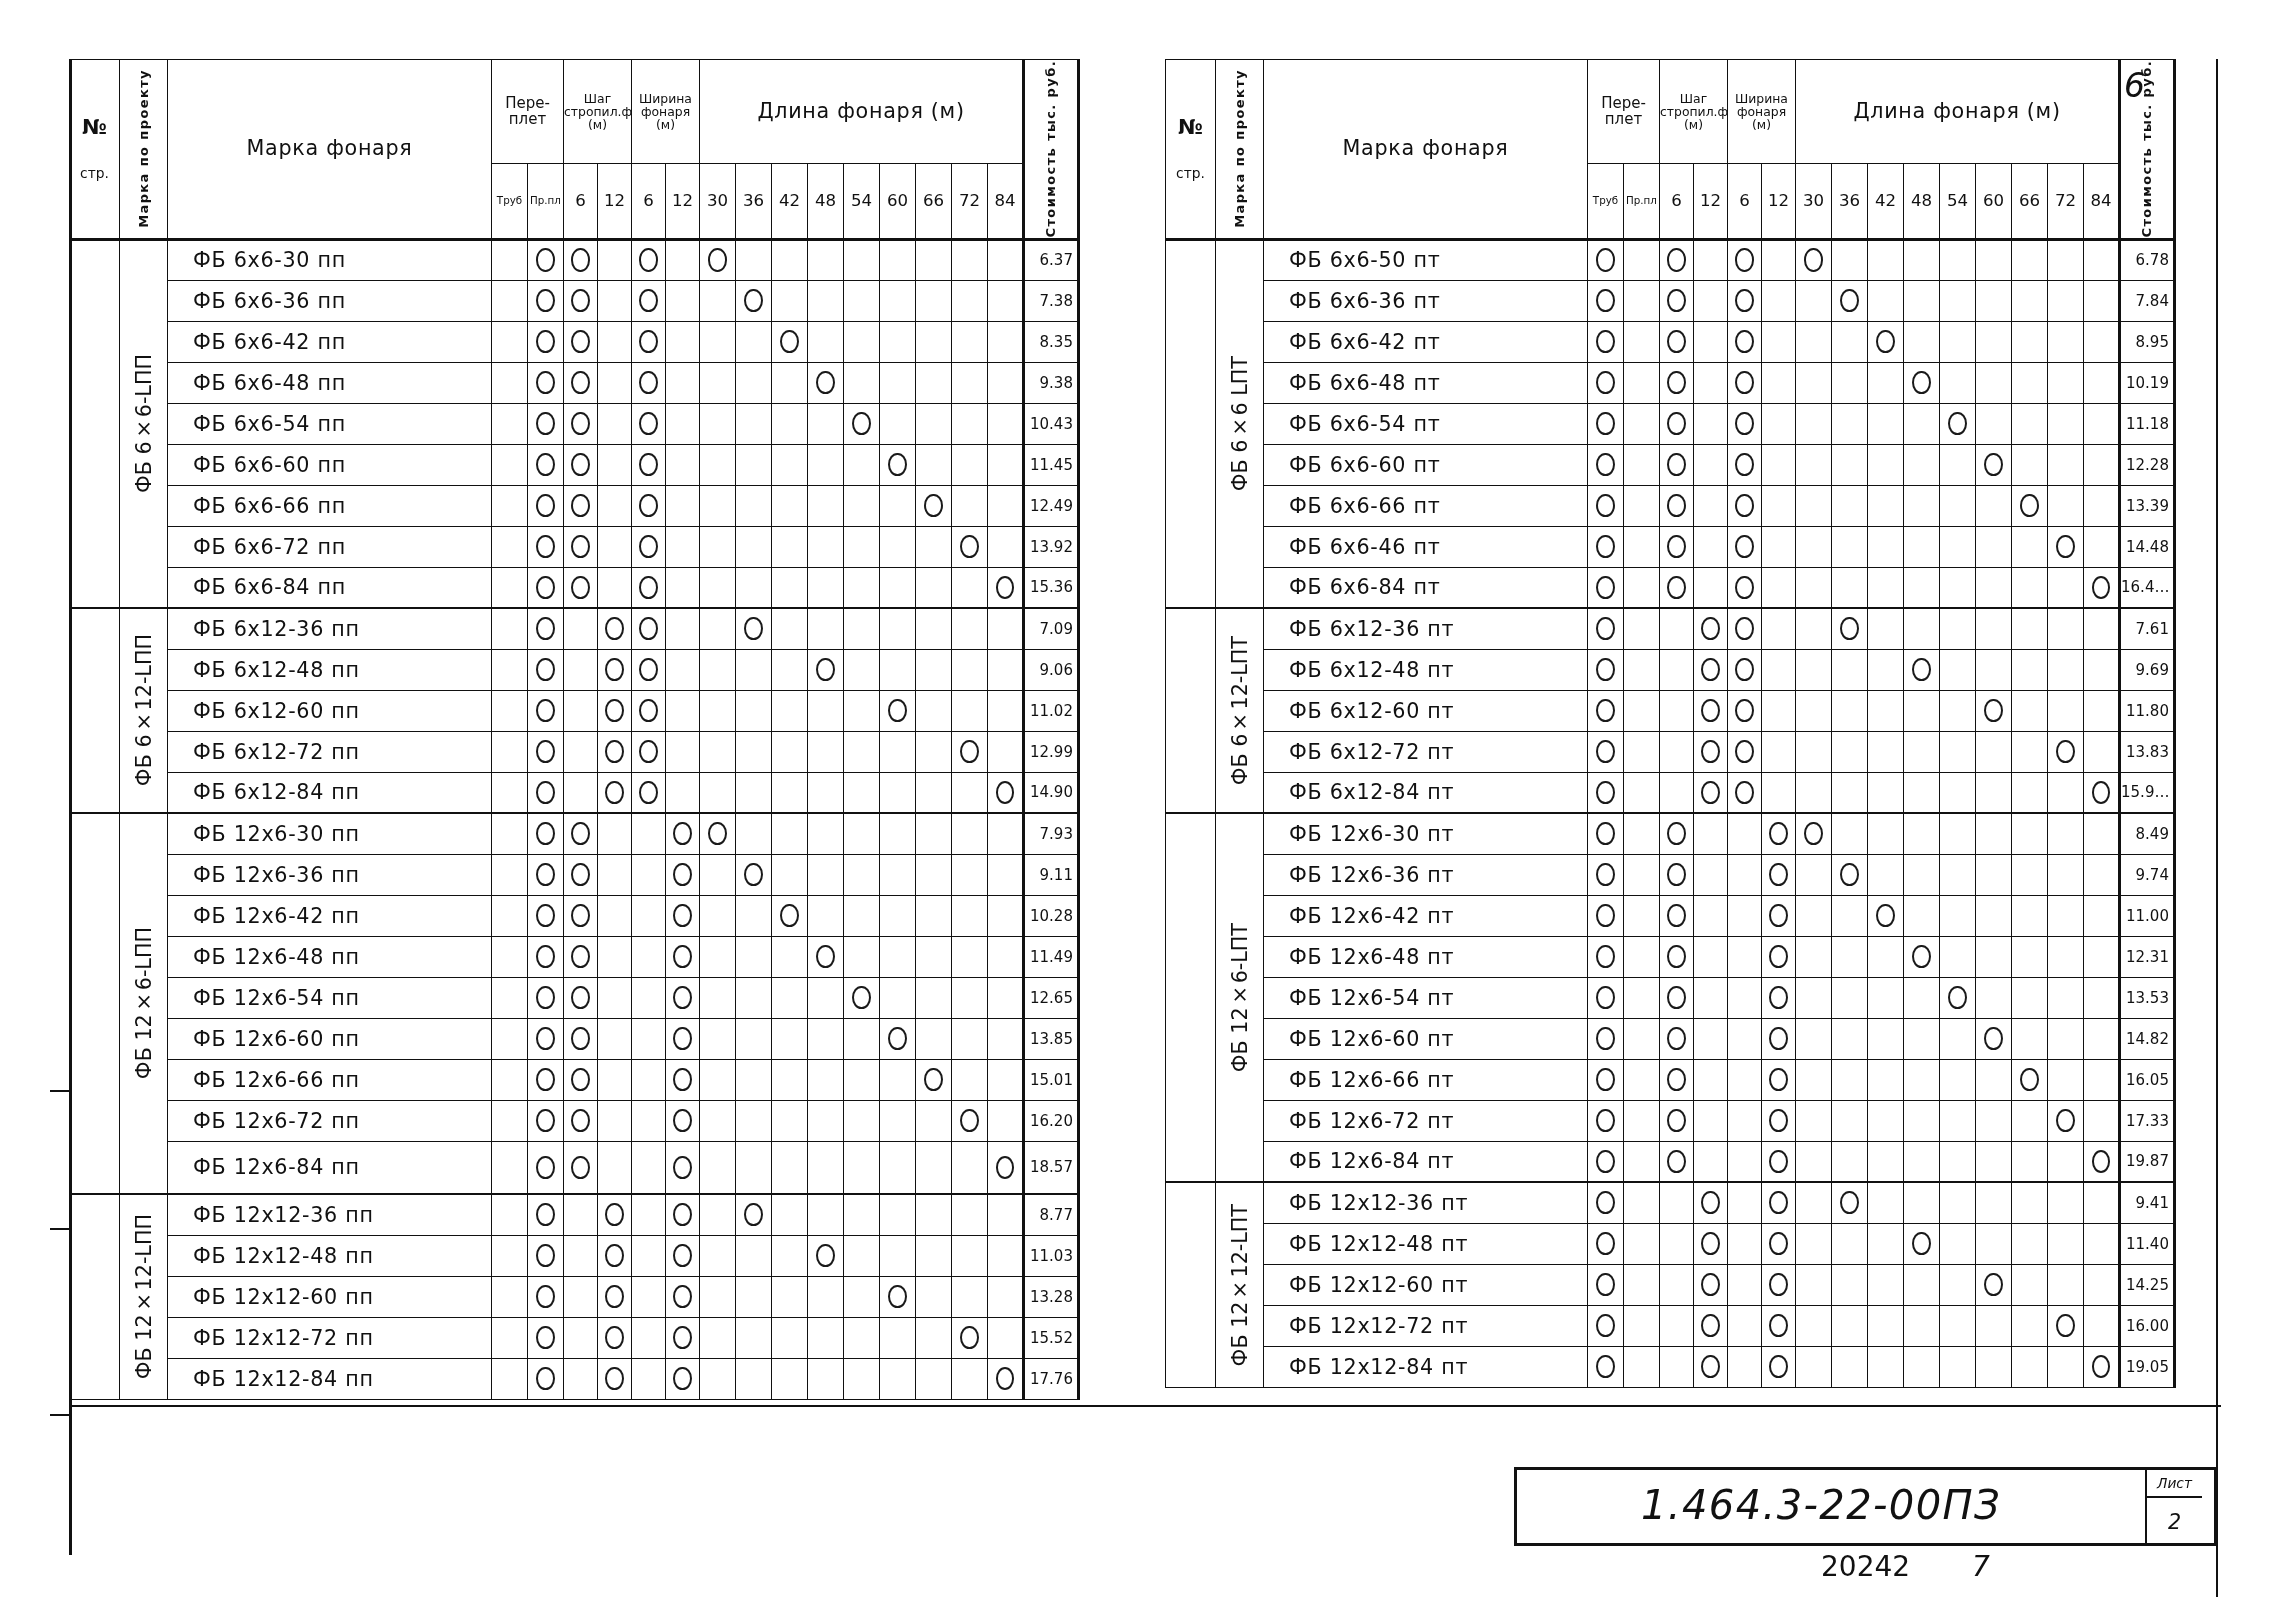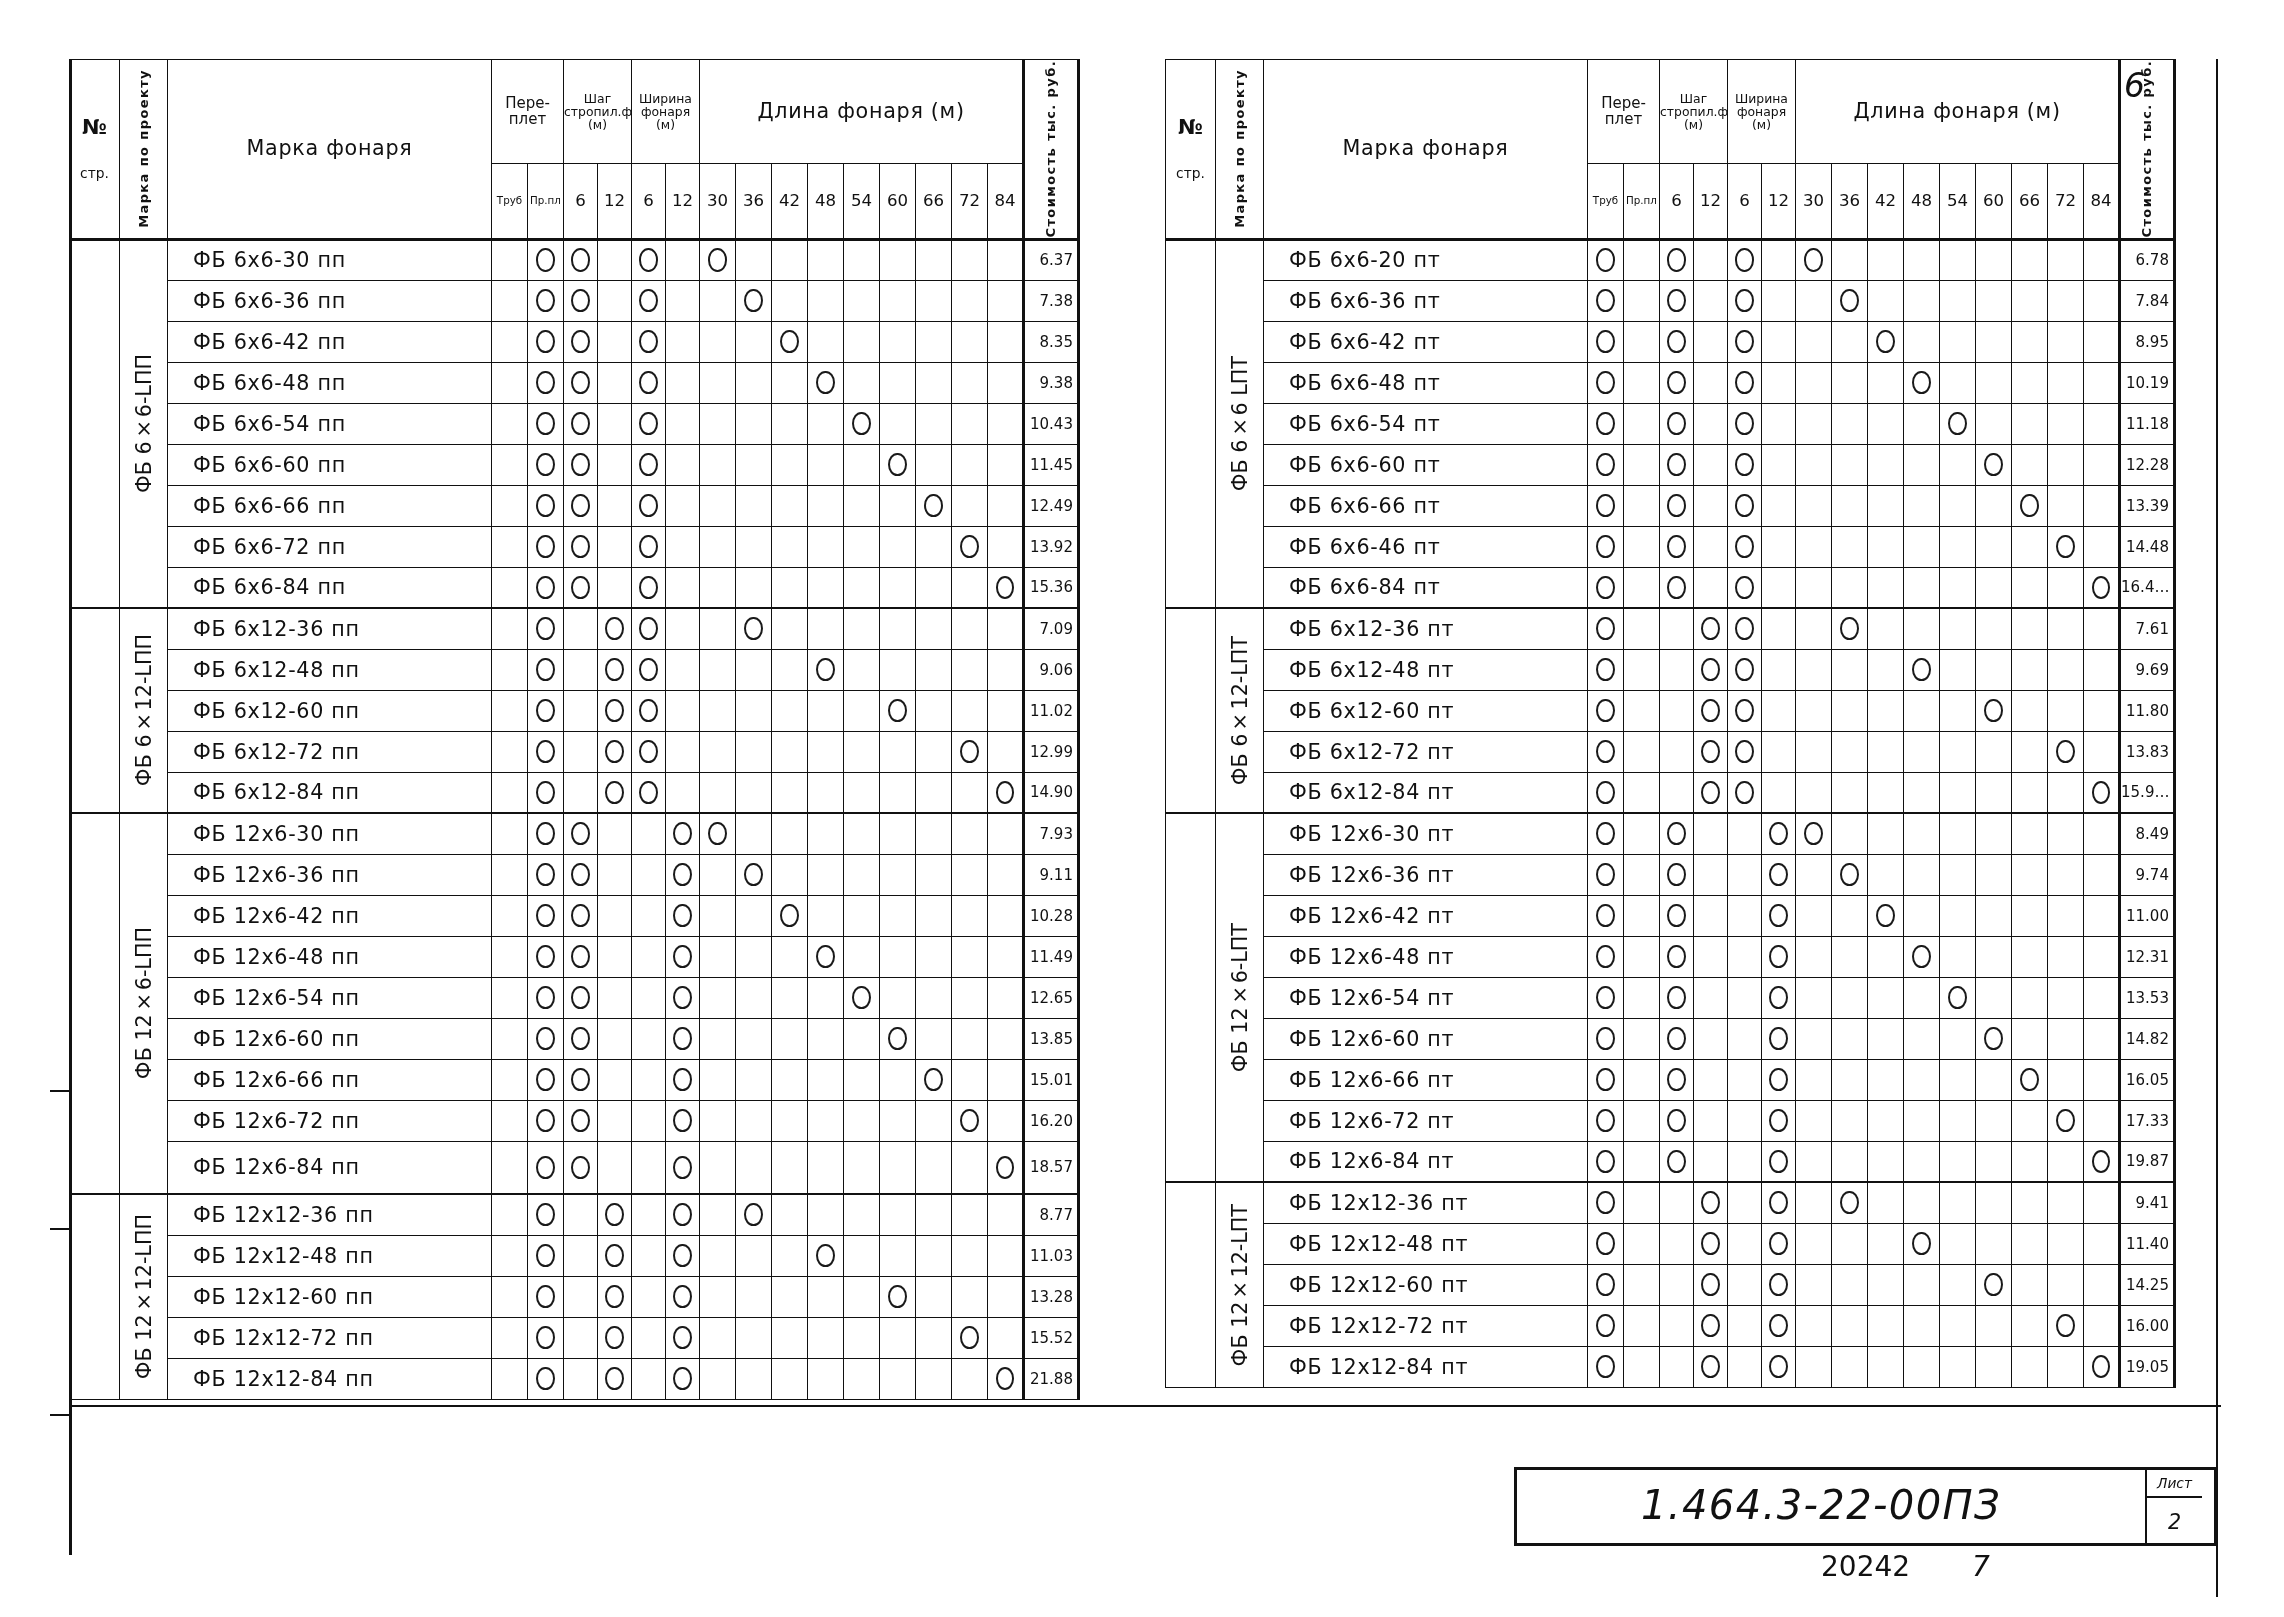--- a/index.html
+++ b/index.html
@@ -645,21 +645,21 @@
             <td class="mk"><span class="circle"></span></td>
             <td class="mk"></td>
             <td class="mk"></td>
             <td class="mk"></td>
             <td class="mk"></td>
             <td class="mk"></td>
             <td class="mk"></td>
             <td class="mk"></td>
             <td class="mk"></td>
             <td class="mk"><span class="circle"></span></td>
-            <td class="cost">21.88</td>
+            <td class="cost">17.76</td>
           </tr>
         </tbody>
   </table>
 
   <table class="spec" style="left: 1165px; top: 59px; width: 1010px;">
     <colgroup>
           <col style="width: 50px;">
           <col style="width: 48px;">
           <col style="width: 324px;">
           <col style="width: 36px;">
@@ -715,21 +715,21 @@
             <th style="font-size: 16.6px;">72</th>
             <th style="font-size: 16.6px;">84</th>
           </tr>
     </thead>
     <tbody>
           <tr style="height: 41px;">
             <td rowspan="9"></td>
             <td rowspan="9" class="grp">
               <div class="rot">ФБ 6×6 LПТ</div>
             </td>
-            <td class="name">ФБ 6х6-20 пт</td>
+            <td class="name">ФБ 6х6-50 пт</td>
             <td class="mk"><span class="circle"></span></td>
             <td class="mk"></td>
             <td class="mk"><span class="circle"></span></td>
             <td class="mk"></td>
             <td class="mk"><span class="circle"></span></td>
             <td class="mk"></td>
             <td class="mk"><span class="circle"></span></td>
             <td class="mk"></td>
             <td class="mk"></td>
             <td class="mk"></td>

